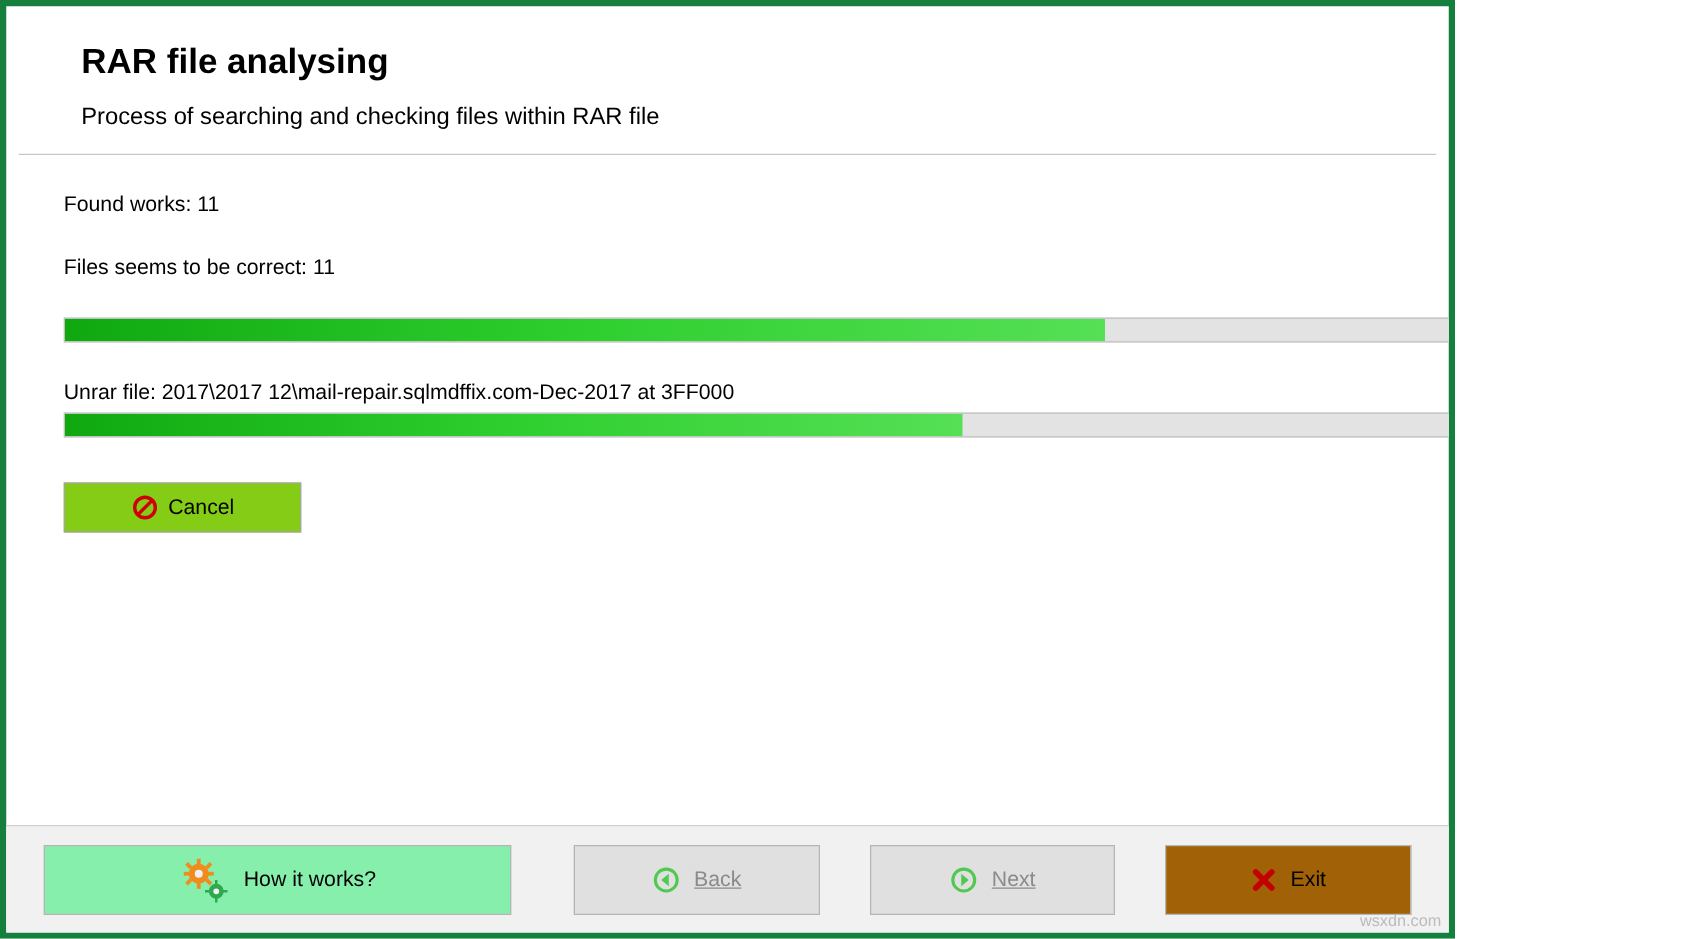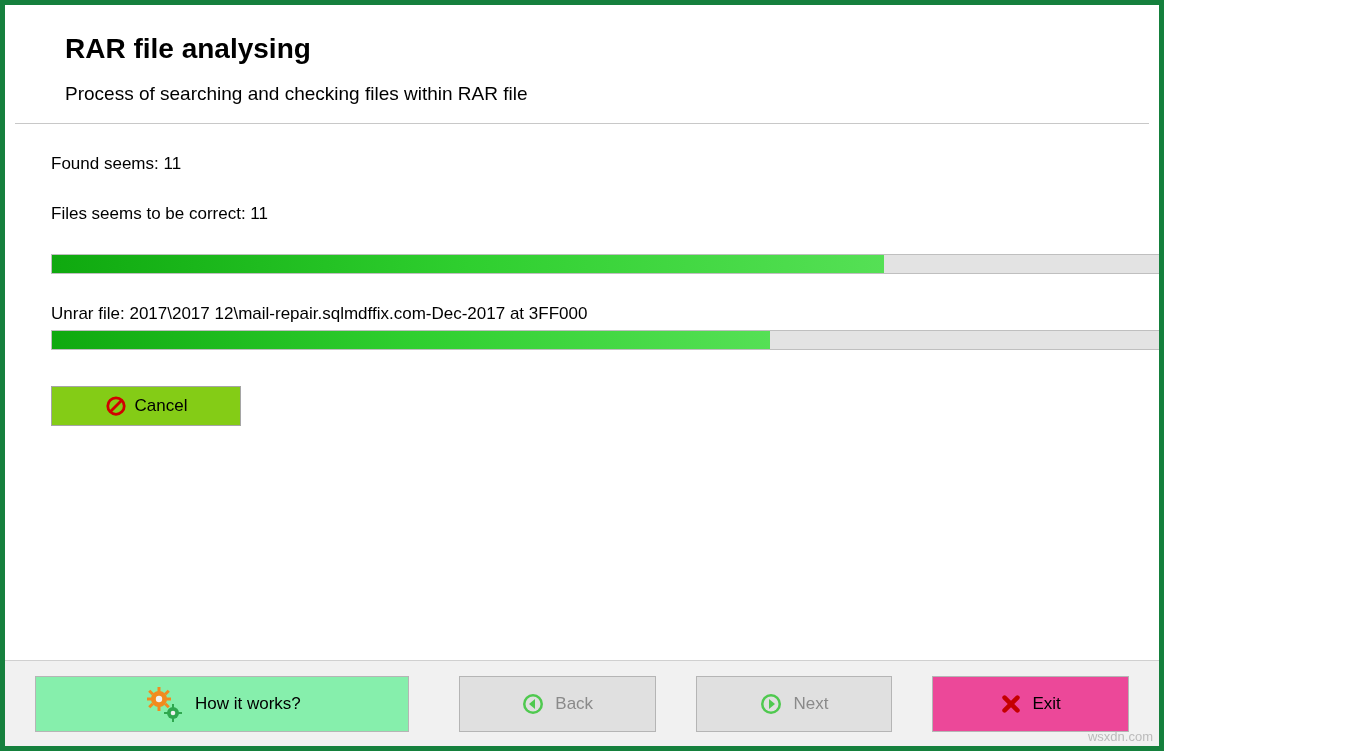--- a/index.html
+++ b/index.html
@@ -114,28 +114,29 @@
   }
   .how-btn {
     width: 400px;
     background: #86efac;
     margin-right: 50px;
   }
   .nav-btn {
     width: 210px;
     margin-right: 40px;
     color: #8a8a8a;
+    text-decoration: underline;
   }
   .nav-btn.disabled {
     color: #8a8a8a;
     cursor: default;
   }
   .exit-btn {
     width: 210px;
-    background: #ec4899;
+    background: #a16207;
     color: #000;
     margin-left: auto;
   }
   svg { display:block; }
   .watermark {
     position:absolute;
     right:6px;
     bottom:2px;
     font-size:13px;
     color:#bbb;
@@ -152,21 +153,21 @@
     <div class="header-block">
       <h1 class="title">RAR file analysing</h1>
       <p class="subtitle">Process of searching and checking files within RAR file</p>
     </div>
 
     <hr class="divider">
 
     <div class="body-block">
 
       <div class="status-line">
-        <span>Found seems:</span>
+        <span>Found works:</span>
         <span>11</span>
       </div>
 
       <div class="status-line">
         <span>Files seems to be correct:</span>
         <span>11</span>
       </div>
 
       <div>
         <div class="progress-wrap">

